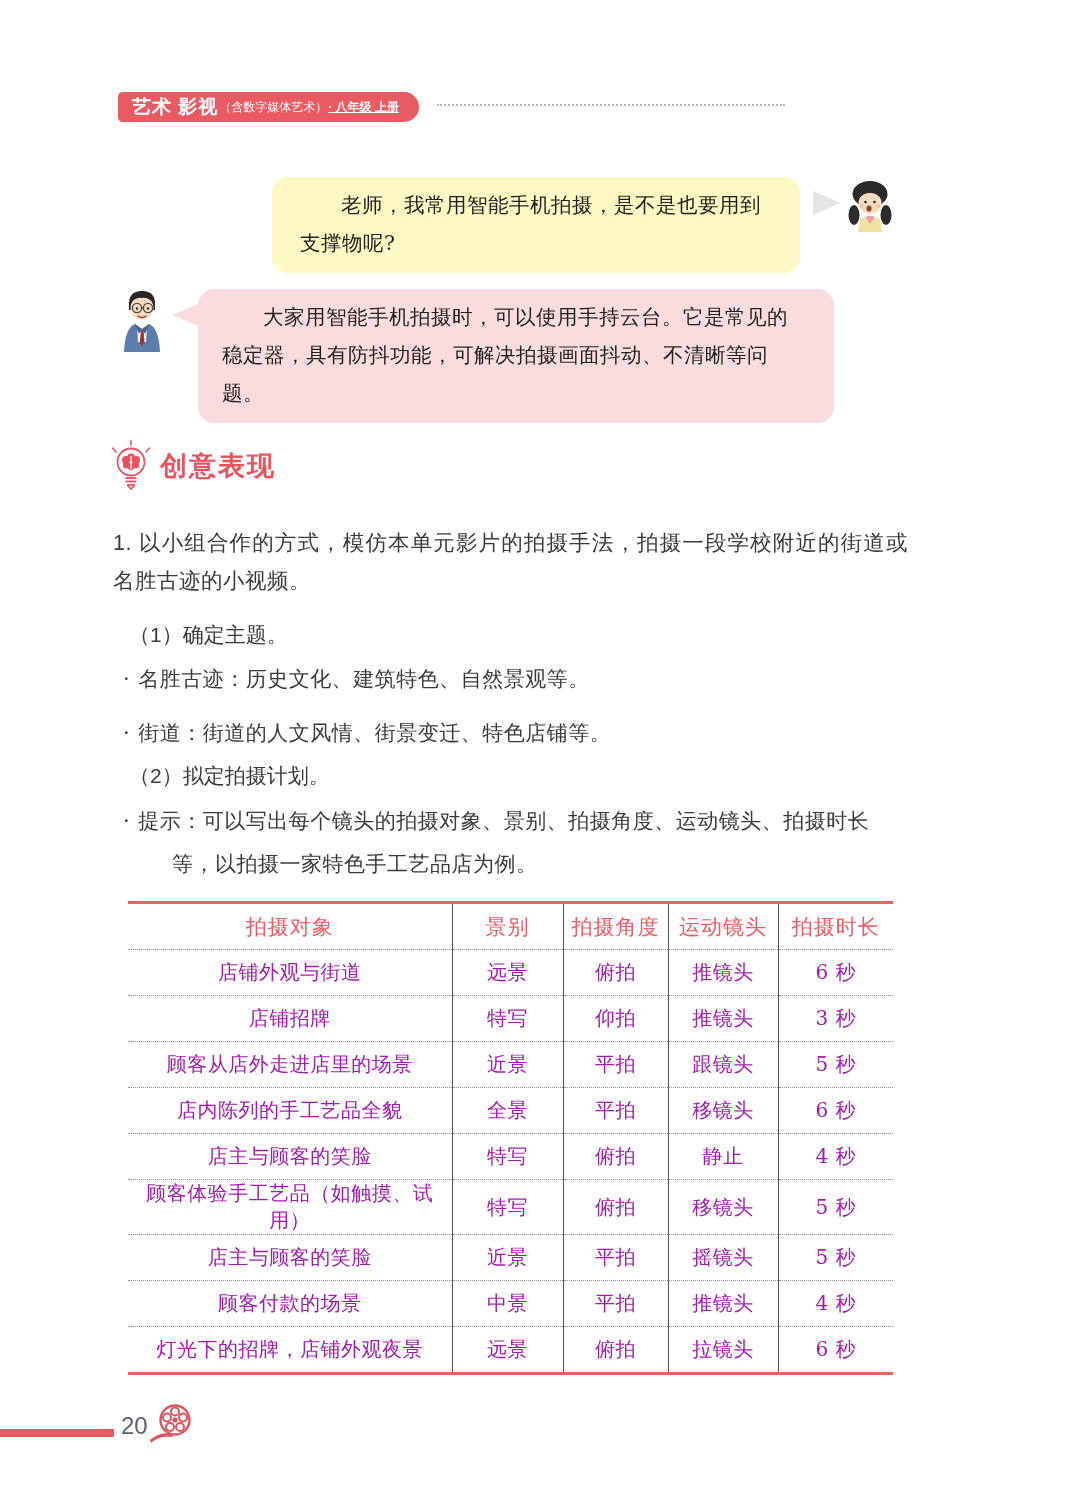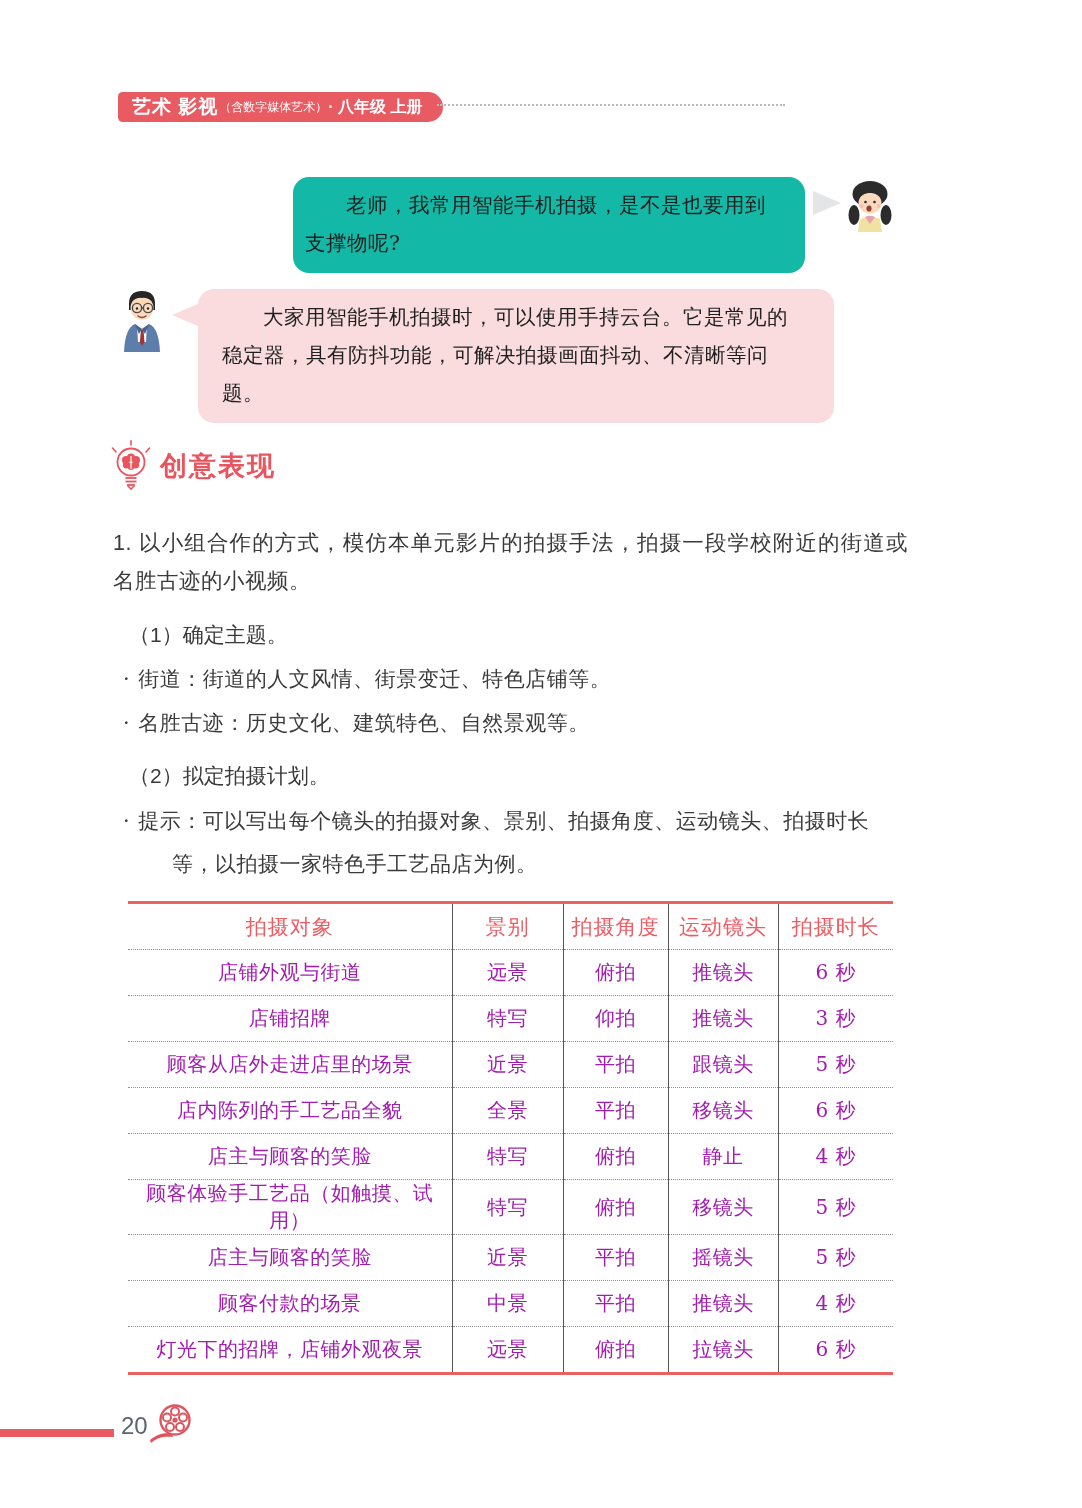--- a/index.html
+++ b/index.html
@@ -9,34 +9,34 @@
   }
 
   
   .badge {
     position:absolute; left:118px; top:92px; height:30px;
     background:#e95b63; color:#fff; border-radius:5px 16px 16px 5px;
     display:flex; align-items:center; padding:0 20px 0 14px; white-space:nowrap;
   }
   .badge-main  { font-size:19px; font-weight:bold; letter-spacing:1px; }
   .badge-paren { font-size:12px; margin:0 1px; }
-  .badge-rest  { font-size:16px; font-weight:bold; }
+  .badge-rest  { font-size:12px; font-weight:bold;text-decoration:underline; }
   .dotline {
     position:absolute; left:437px; top:104px; width:348px; height:0;
     border-top:2px dotted #b7babe;
   }
 
   
   .bubble {
     position:absolute; border-radius:16px;
     font-family:"DejaVu Serif", serif; font-size:20.5px; line-height:38px;
     color:#1f1f1f; text-indent:2em; letter-spacing:0.5px;
   }
   .bubble-student {
-    left:293px; top:177px; width:476px; background:#14b8a6; padding:9px 24px 11px 12px;
+    left:272px; top:177px; width:476px; background:#fef9c3; padding:9px 24px 11px 28px;
   }
   .tail-right {
     position:absolute; left:813px; top:191px; width:0; height:0;
     border-top:12px solid transparent; border-bottom:12px solid transparent;
     border-left:28px solid #e4e5e7;
   }
   .bubble-teacher {
     left:198px; top:289px; width:578px; background:#fadcde; padding:9px 34px 11px 24px;
   }
   .tail-left {
@@ -168,22 +168,22 @@
     <line x1="14.5" y1="41.5" x2="25.5" y2="41.5" stroke="#e9545e" stroke-width="1.8"></line>
     <line x1="16" y1="45" x2="24" y2="45" stroke="#e9545e" stroke-width="1.8"></line>
     <path d="M16.5 45.5 L20 49 L23.5 45.5" fill="none" stroke="#e9545e" stroke-width="1.6"></path>
   </svg>
   <span class="section-title">创意表现</span>
 </div>
 
 <div class="content">
   <p class="item-num">1. 以小组合作的方式，模仿本单元影片的拍摄手法，拍摄一段学校附近的街道或名胜古迹的小视频。</p>
   <p class="sub sub-1">（1）确定主题。</p>
+  <p class="bullet bullet-2"><span class="mark">·</span><span>名胜古迹：历史文化、建筑特色、自然景观等。</span></p>
   <p class="bullet bullet-1"><span class="mark">·</span><span>街道：街道的人文风情、街景变迁、特色店铺等。</span></p>
-  <p class="bullet bullet-2"><span class="mark">·</span><span>名胜古迹：历史文化、建筑特色、自然景观等。</span></p>
   <p class="sub sub-2">（2）拟定拍摄计划。</p>
   <p class="bullet bullet-3"><span class="mark">·</span><span>提示：可以写出每个镜头的拍摄对象、景别、拍摄角度、运动镜头、拍摄时长等，以拍摄一家特色手工艺品店为例。</span></p>
 </div>
 
 <table class="plan-table">
   <colgroup>
     <col class="col-subject">
       <col class="col-shot">
       <col class="col-angle">
       <col class="col-move">

